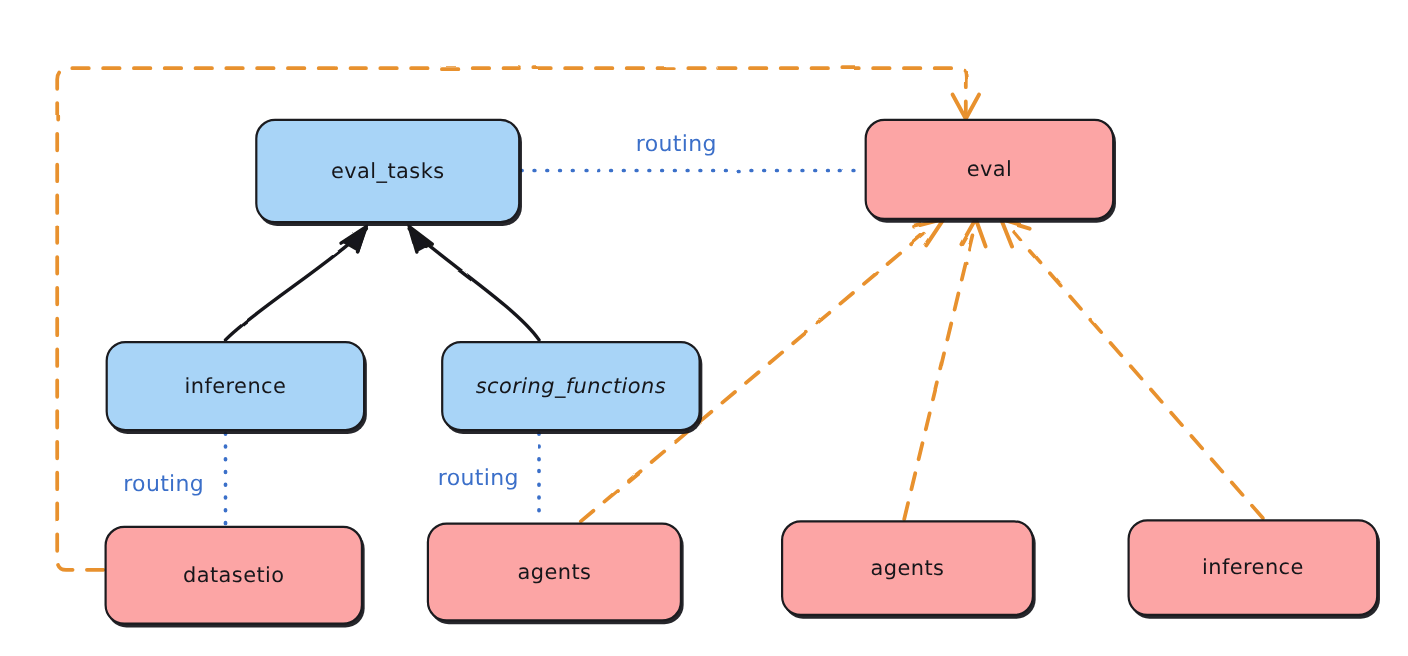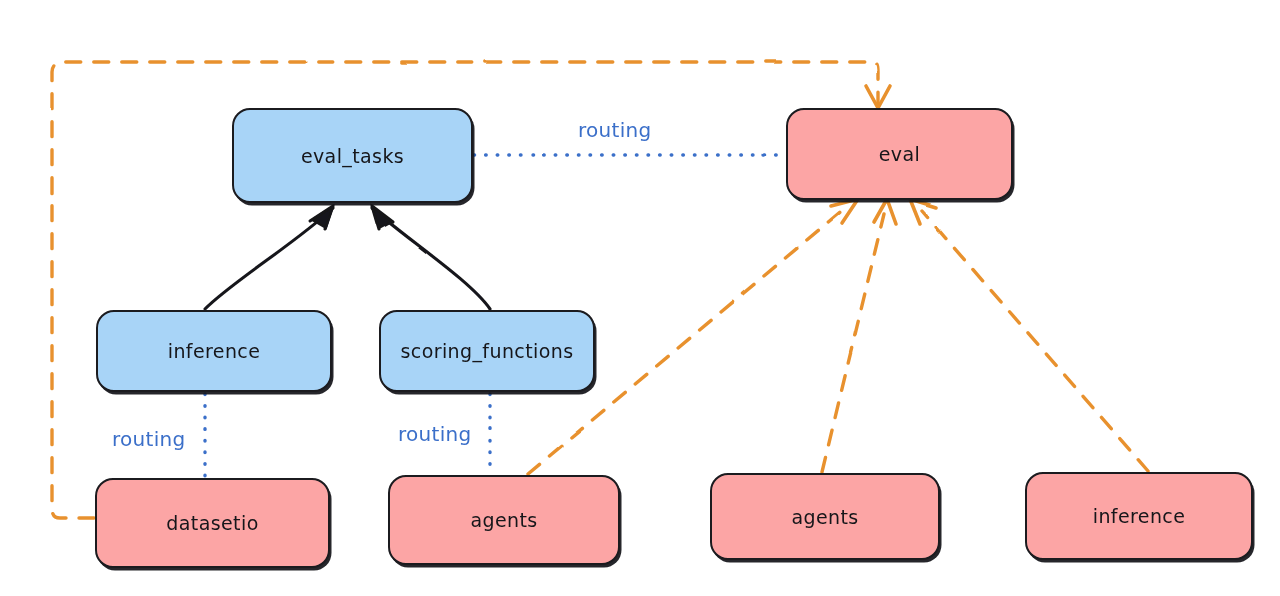--- a/index.html
+++ b/index.html
@@ -122,21 +122,21 @@
   </div>
 
   <div class="node provider" style="left:786px; top:108px; width:227px; height:92px;">
     <span class="node-label">eval</span>
   </div>
 
   <div class="node api" style="left:96px; top:310px; width:236px; height:82px;">
     <span class="node-label">inference</span>
   </div>
 
-  <div class="node api" style="left:379px; top:310px; width:216px; height:82px;">
+  <div class="node api" style="left:401px; top:310px; width:236px; height:82px;font-style:italic;">
     <span class="node-label">scoring_functions</span>
   </div>
 
   <div class="node provider" style="left:95px; top:478px; width:235px; height:90px;">
     <span class="node-label">datasetio</span>
   </div>
 
   <div class="node provider" style="left:388px; top:475px; width:232px; height:90px;">
     <span class="node-label">agents</span>
   </div>

